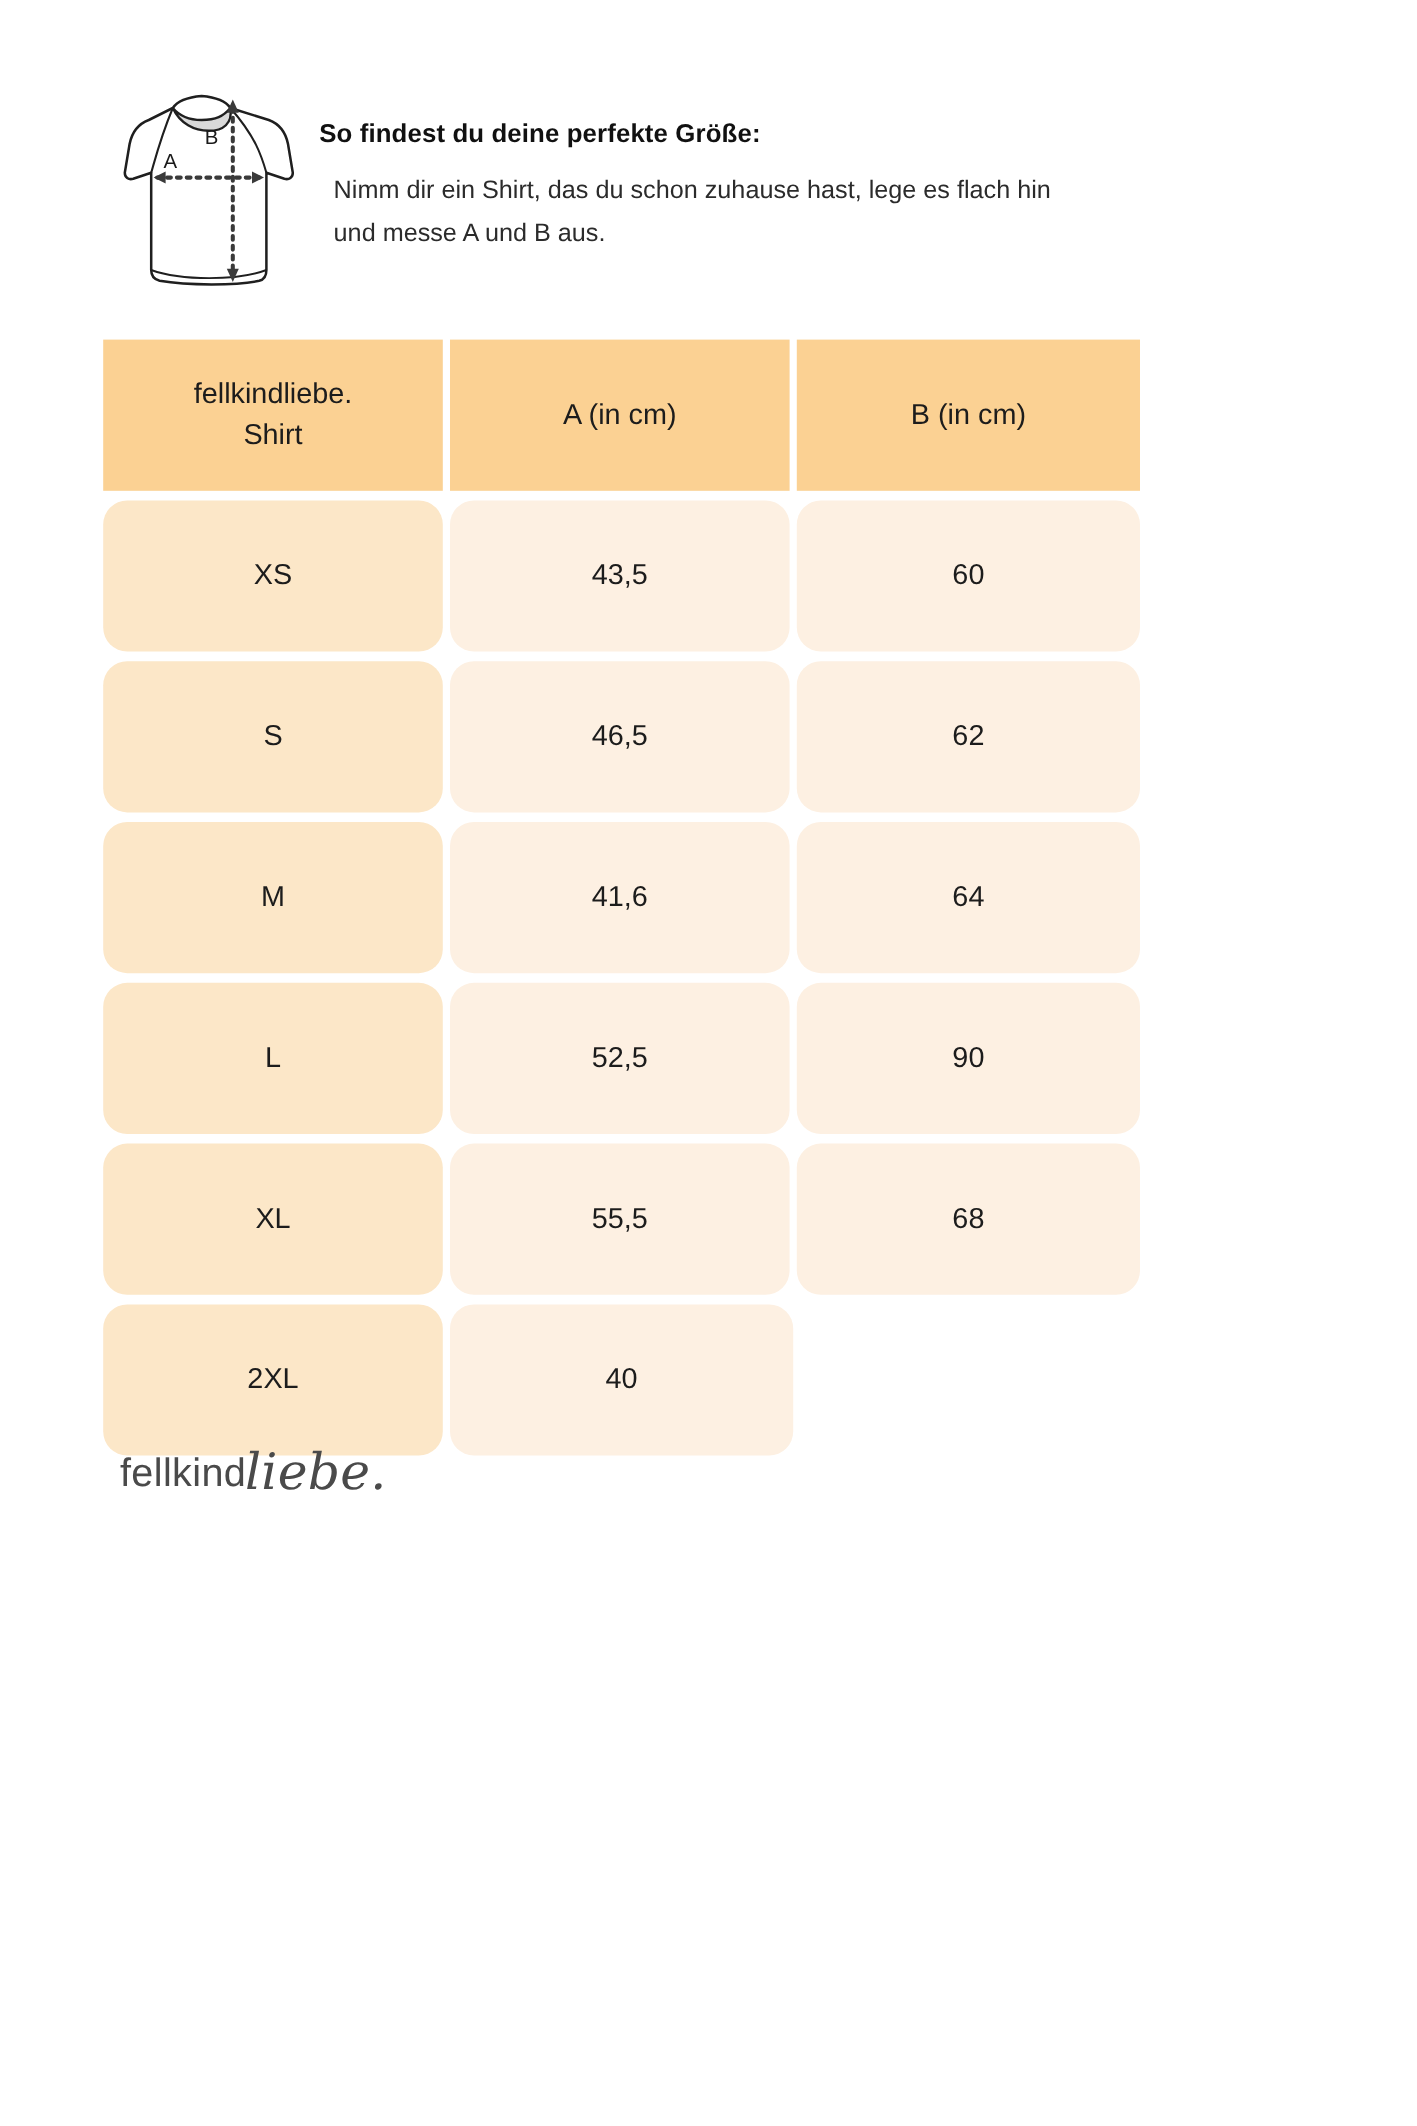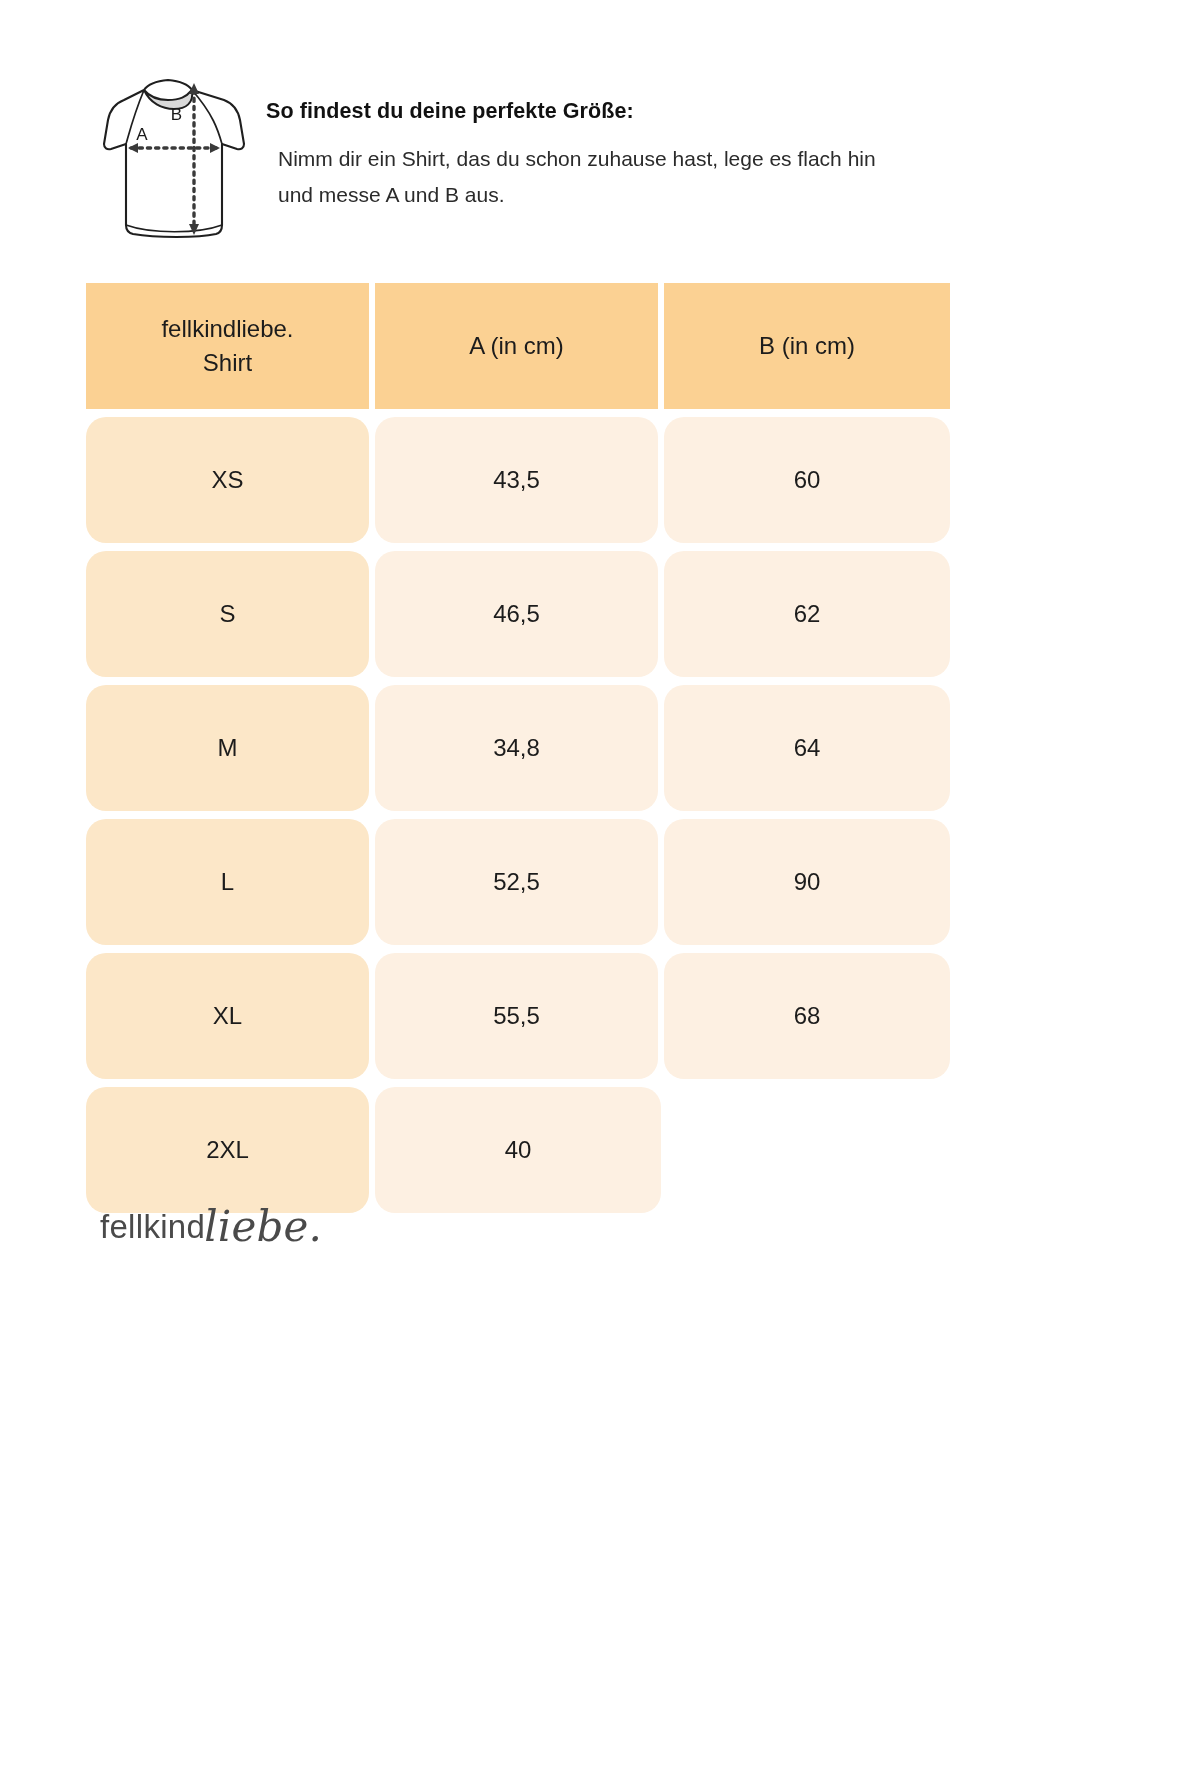--- a/index.html
+++ b/index.html
@@ -189,21 +189,21 @@
   </div>
 
   <div class="size-row body-row">
     <div class="size-cell col-0">S</div>
     <div class="size-cell col-1">46,5</div>
     <div class="size-cell col-2">62</div>
   </div>
 
   <div class="size-row body-row">
     <div class="size-cell col-0">M</div>
-    <div class="size-cell col-1">34,8</div>
+    <div class="size-cell col-1">41,6</div>
     <div class="size-cell col-2">64</div>
   </div>
 
   <div class="size-row body-row">
     <div class="size-cell col-0">L</div>
     <div class="size-cell col-1">52,5</div>
     <div class="size-cell col-2">90</div>
   </div>
 
   <div class="size-row body-row">

